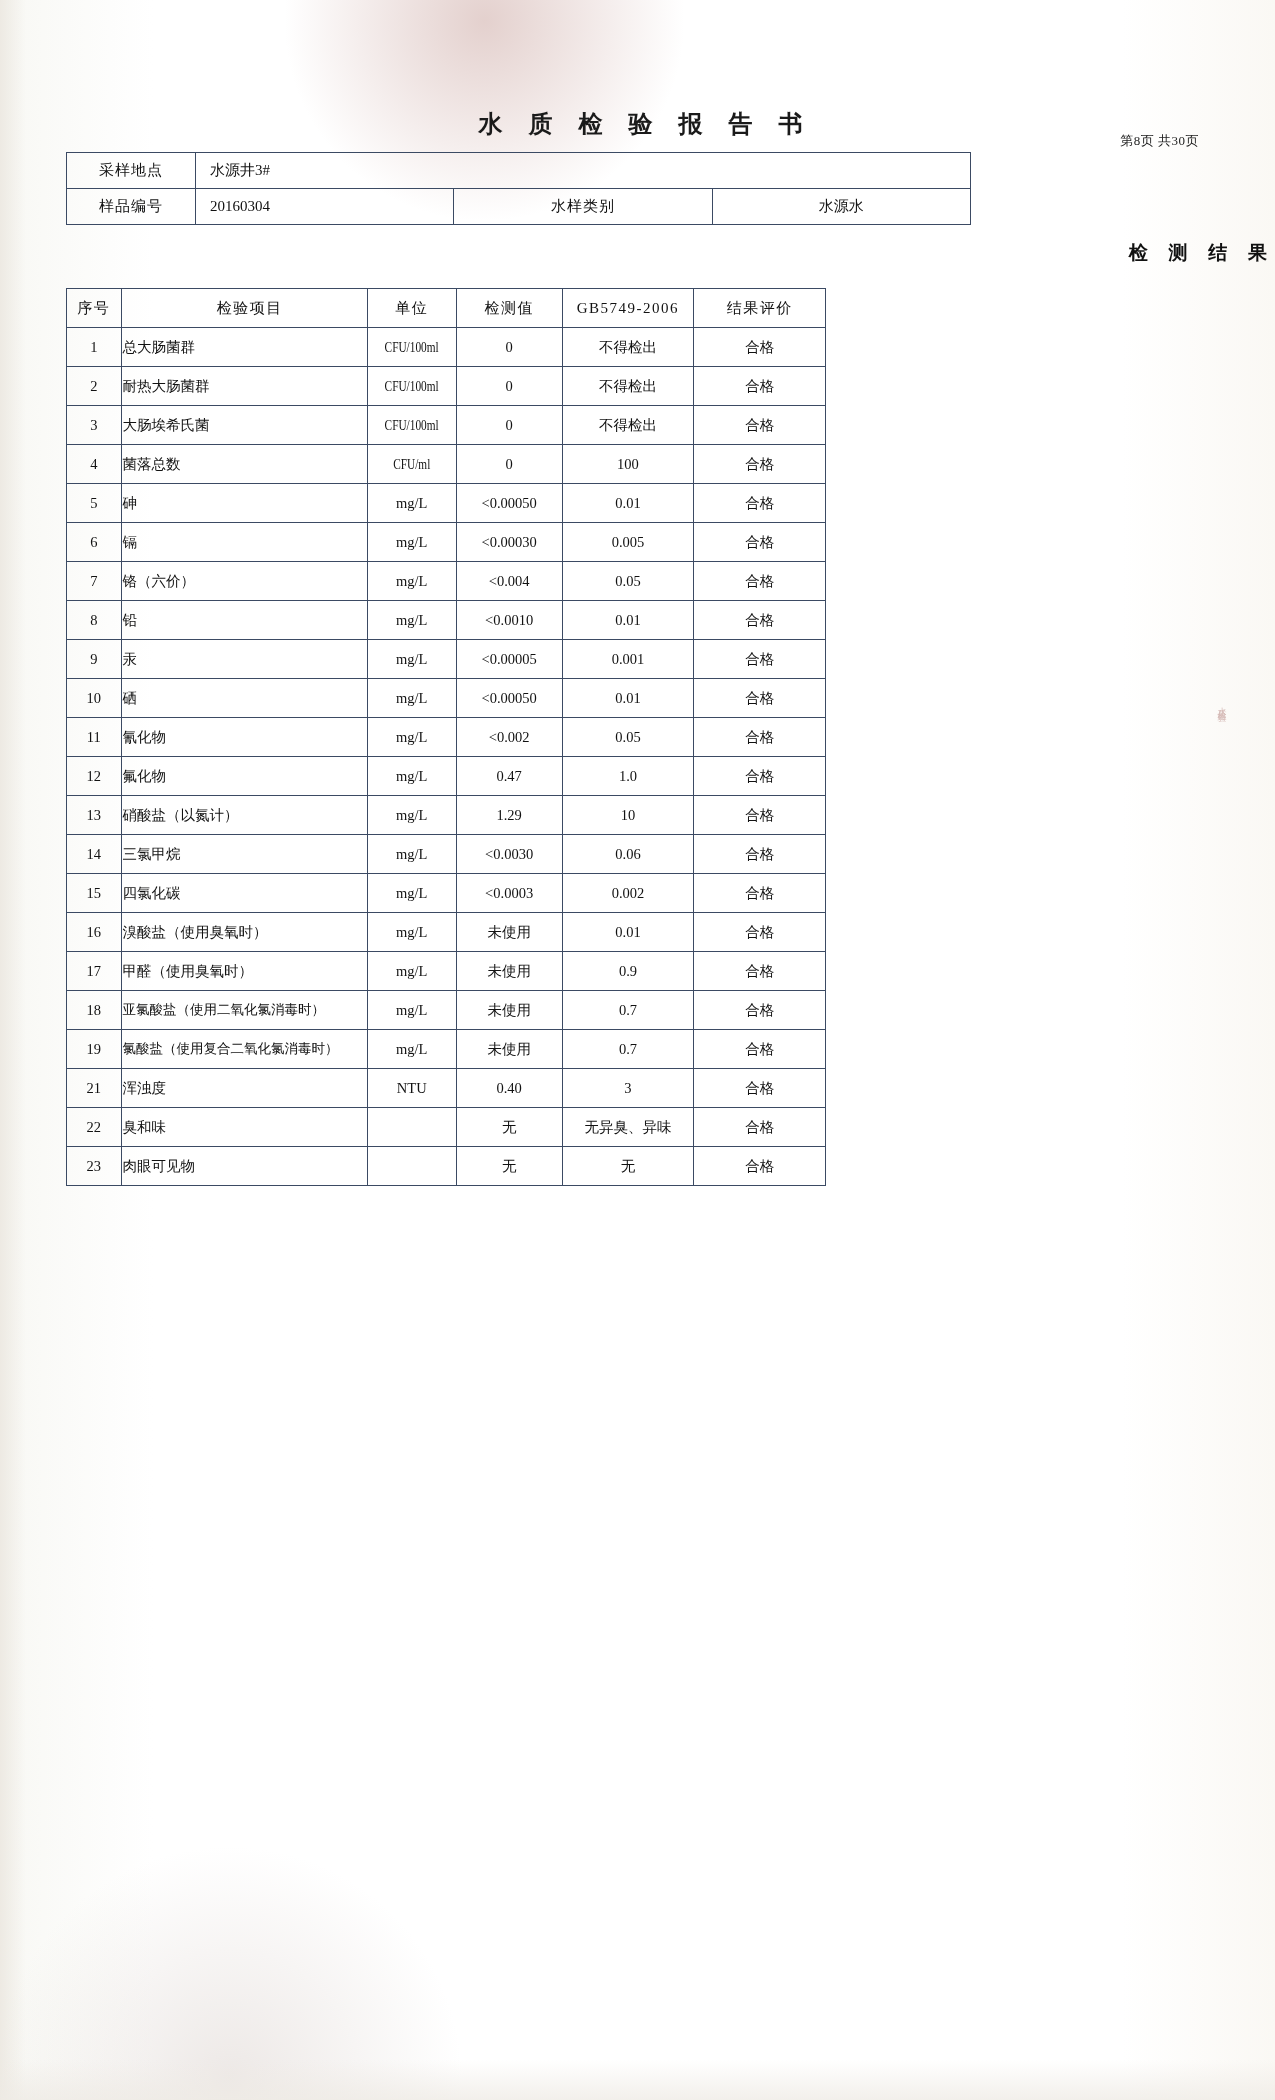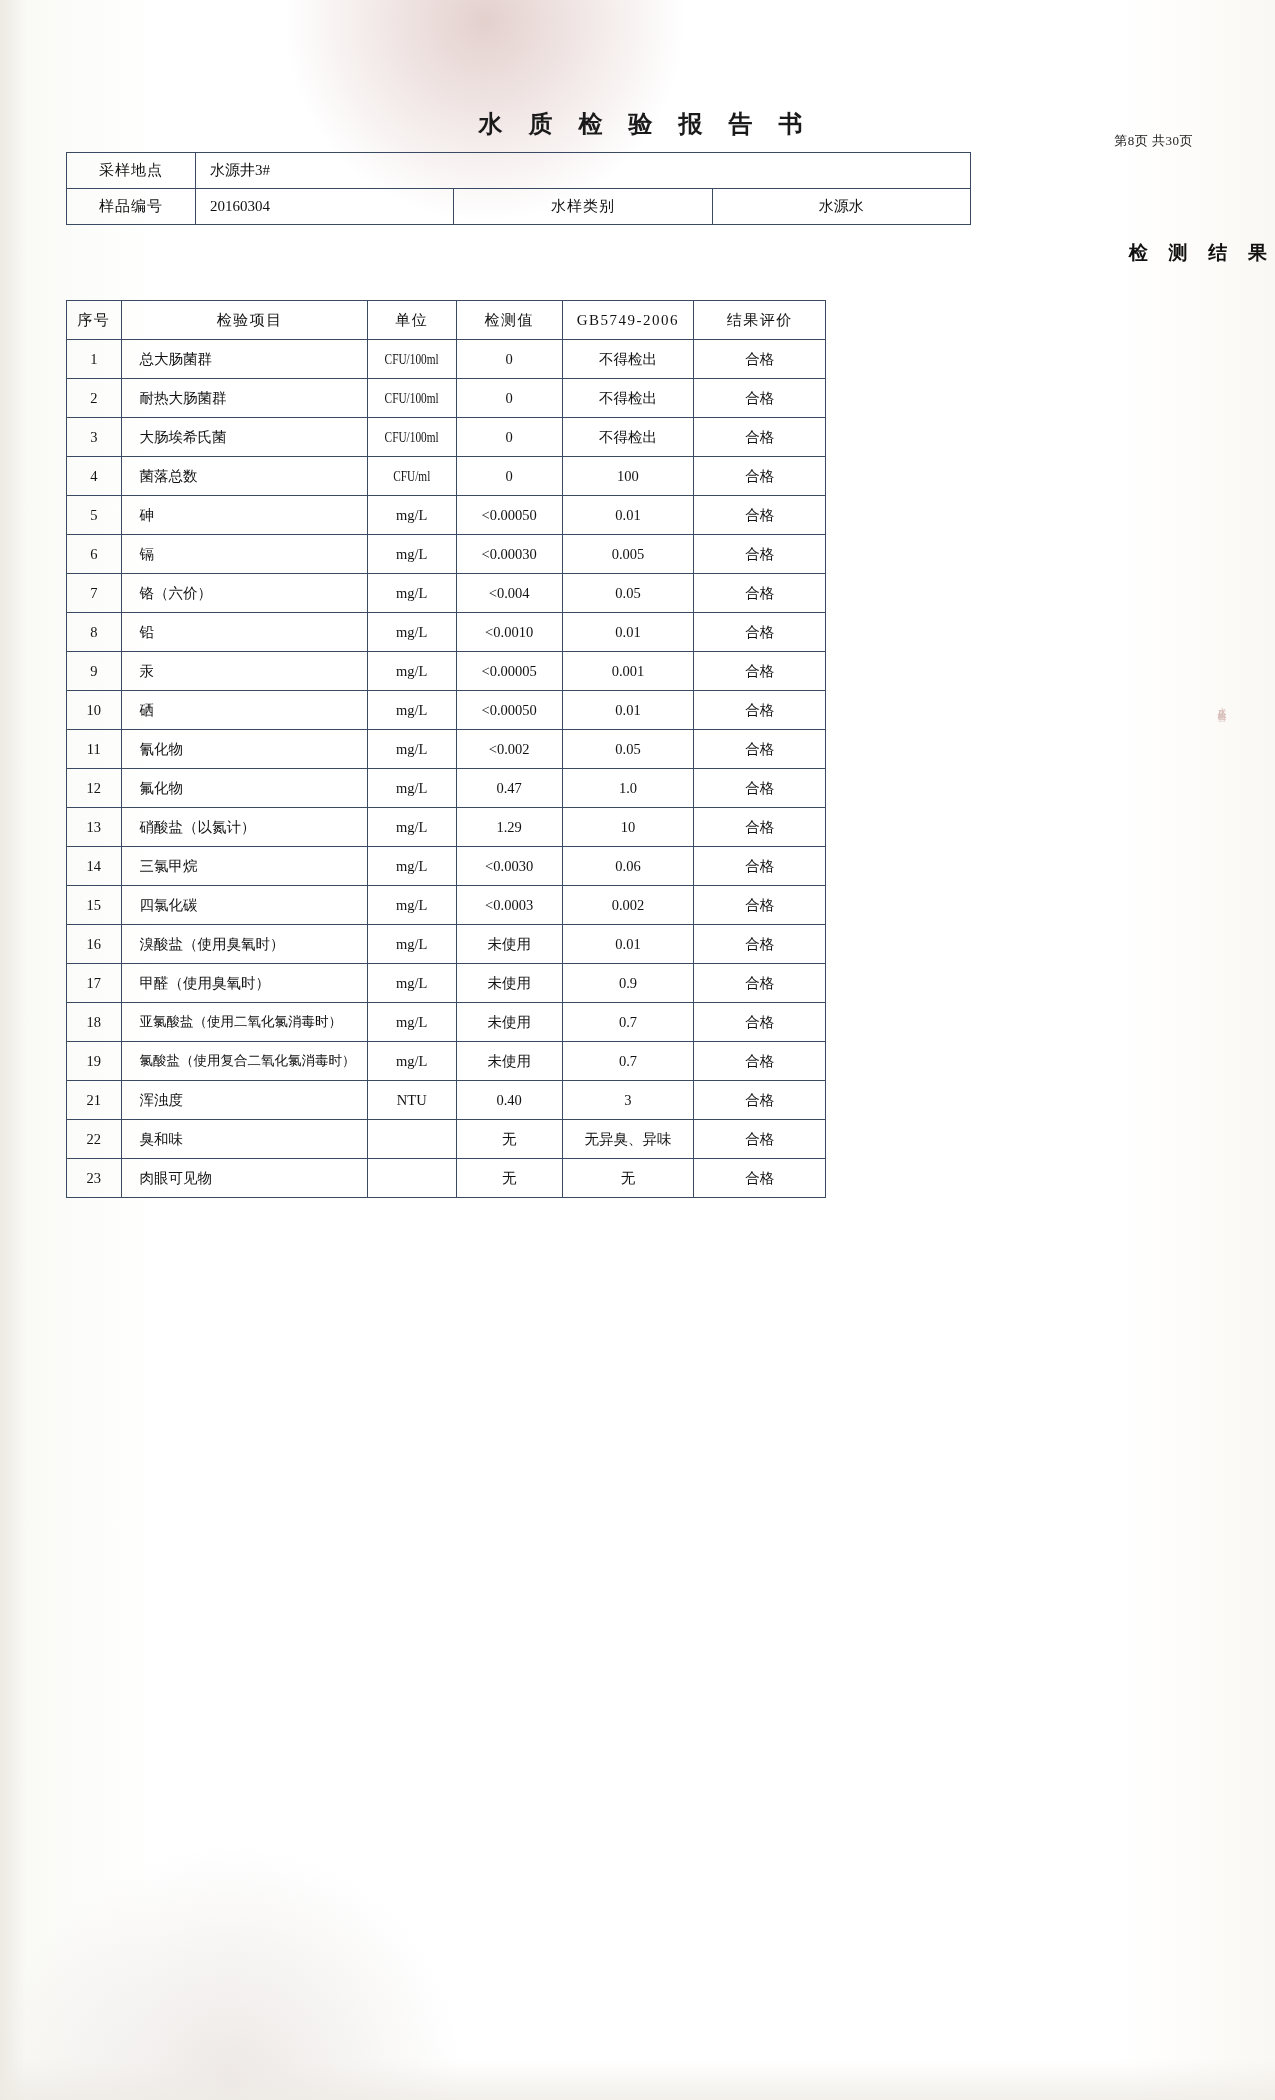--- a/index.html
+++ b/index.html
@@ -38,21 +38,21 @@
     text-align: center;
     font-size: 24px;
     letter-spacing: 10px;
     font-weight: 700;
     color: #1a1a1a;
     padding-left: 8px;
   }
   .page-number {
     position: absolute;
     top: 132px;
-    right: 82px;
+    right: 76px;
     font-size: 13px;
     color: #222;
     letter-spacing: 0.5px;
   }
   .header-table {
     position: absolute;
     top: 152px;
     left: 66px;
     width: 905px;
     border-collapse: collapse;
@@ -93,36 +93,35 @@
     letter-spacing: 8px;
     font-weight: 600;
   }
   .result-table {
     position: absolute;
     top: 288px;
     left: 66px;
     width: 760px;
     border-collapse: collapse;
     table-layout: fixed;
-    margin-top: 12px;
   }
   .result-table th, .result-table td {
     border: 1px solid #3b4a63;
     font-size: 14.5px;
     height: 36px;
     color: #121212;
   }
   .result-table th {
     font-weight: 400;
     text-align: center;
     letter-spacing: 1.5px;
     font-size: 15px;
   }
   .c-no { width: 48px; text-align: center; }
-  .c-item { width: 216px; text-align: left; padding-left: 18px; }
+  .c-item { width: 216px; text-align: left; padding-left: 1px; }
   .c-unit { width: 80px; text-align: center; }
   .c-val { width: 96px; text-align: center; }
   .c-std { width: 120px; text-align: center; }
   .c-eval { width: 120px; text-align: center; }
   .unit-narrow {
     display: inline-block;
     transform: scaleX(0.78);
     transform-origin: center;
     white-space: nowrap;
   }

